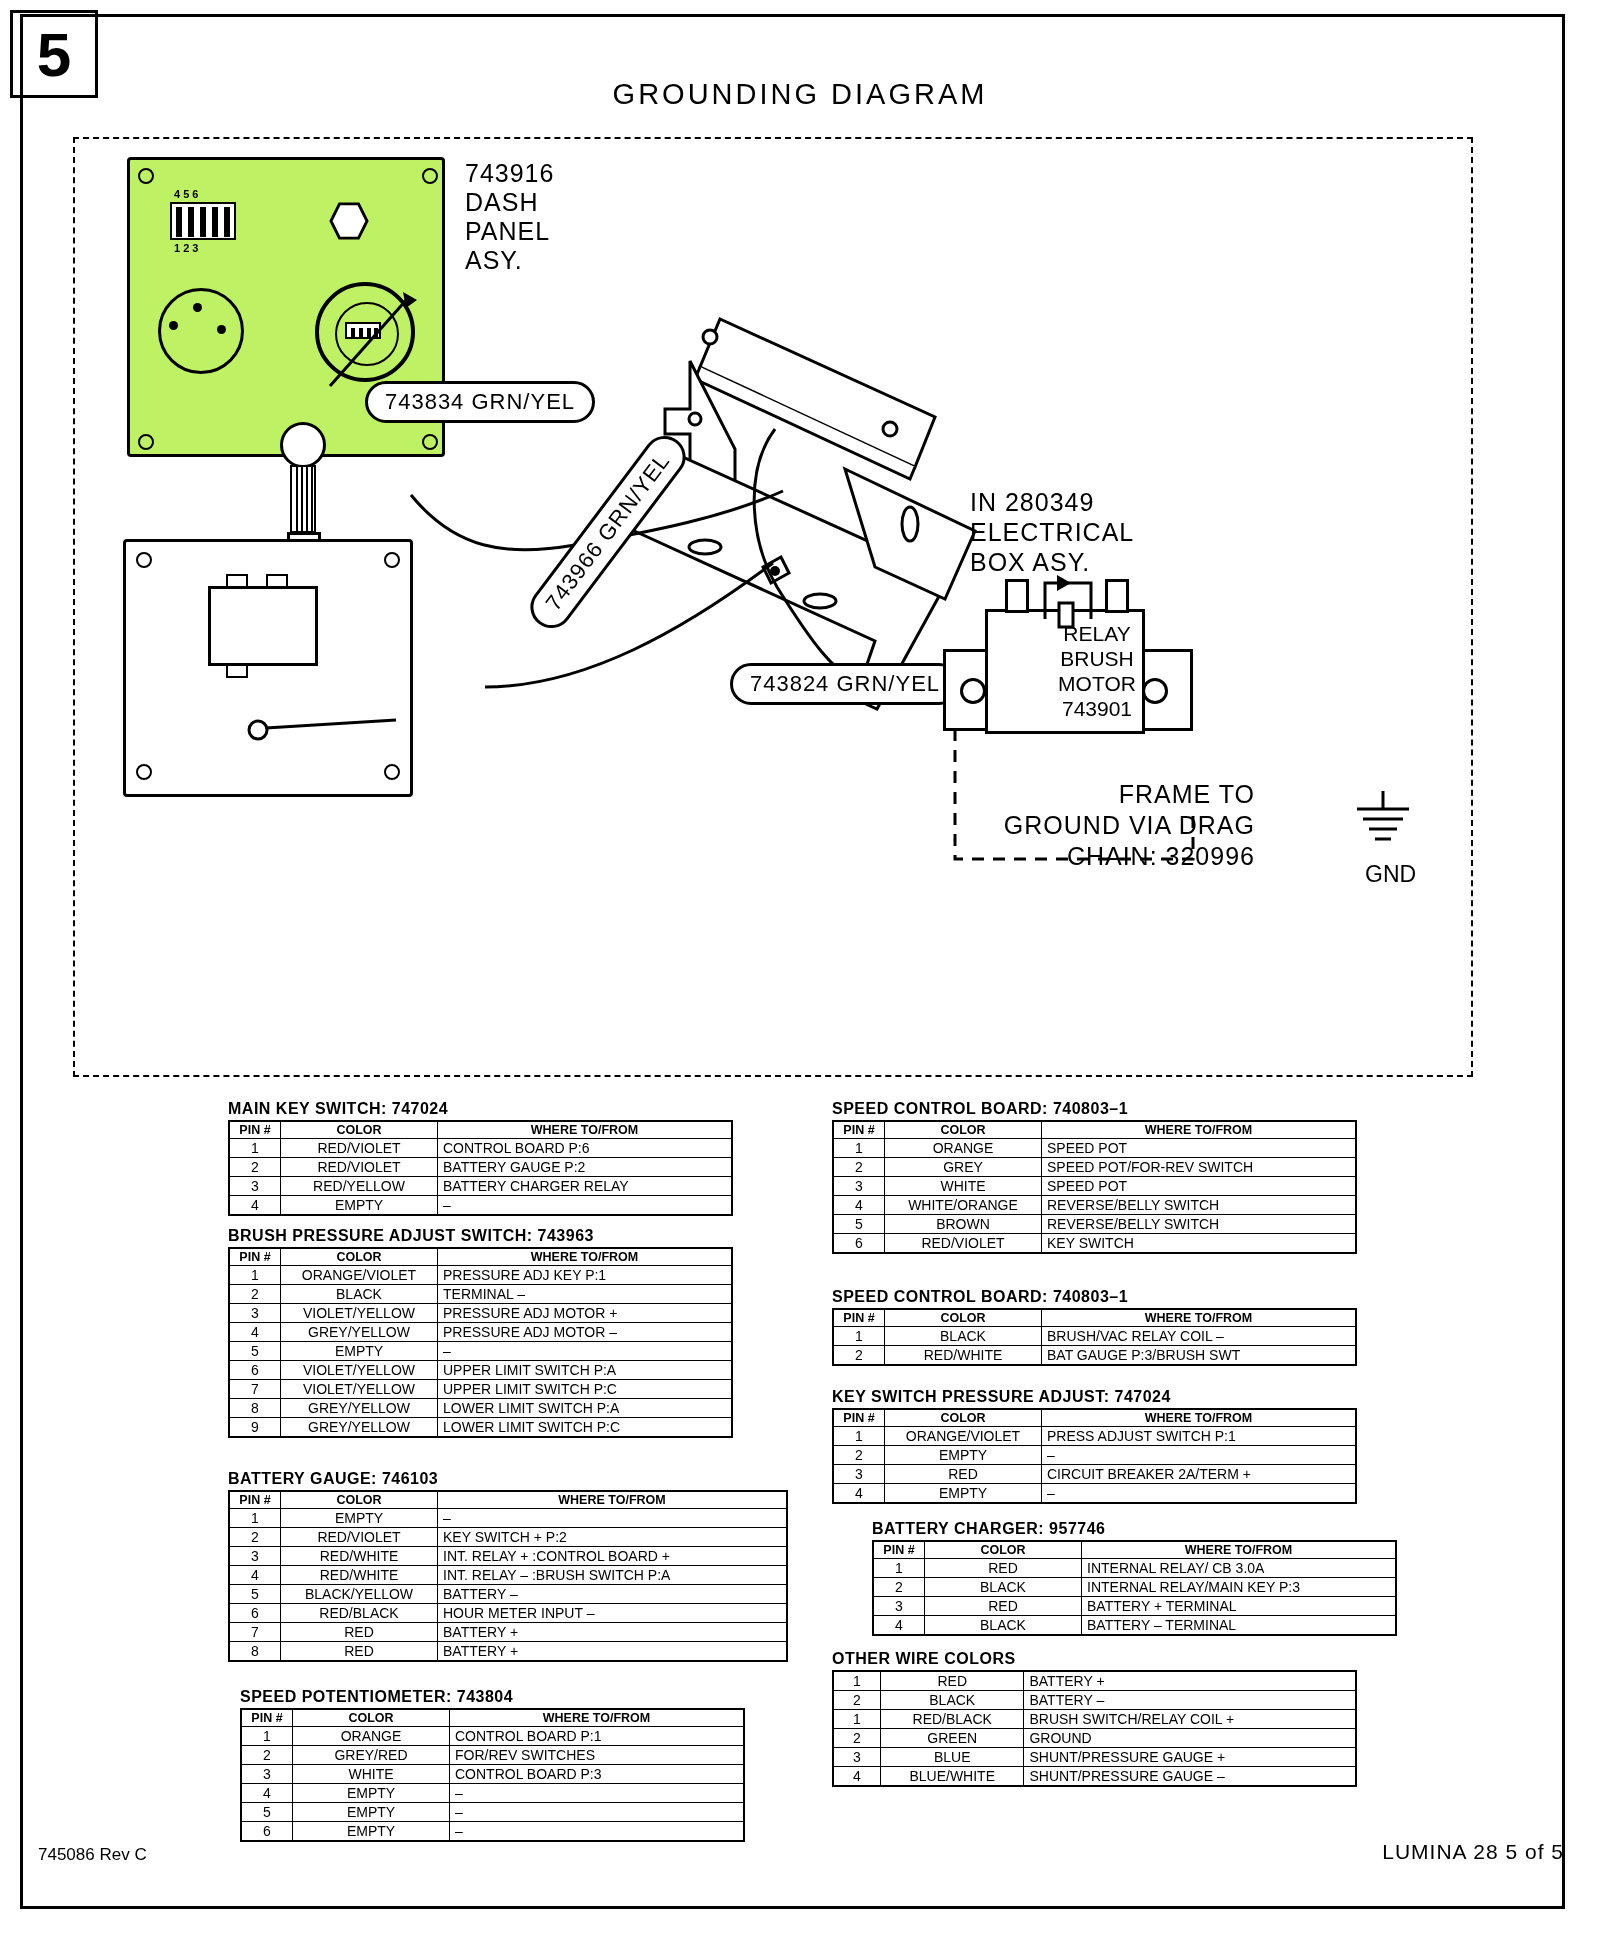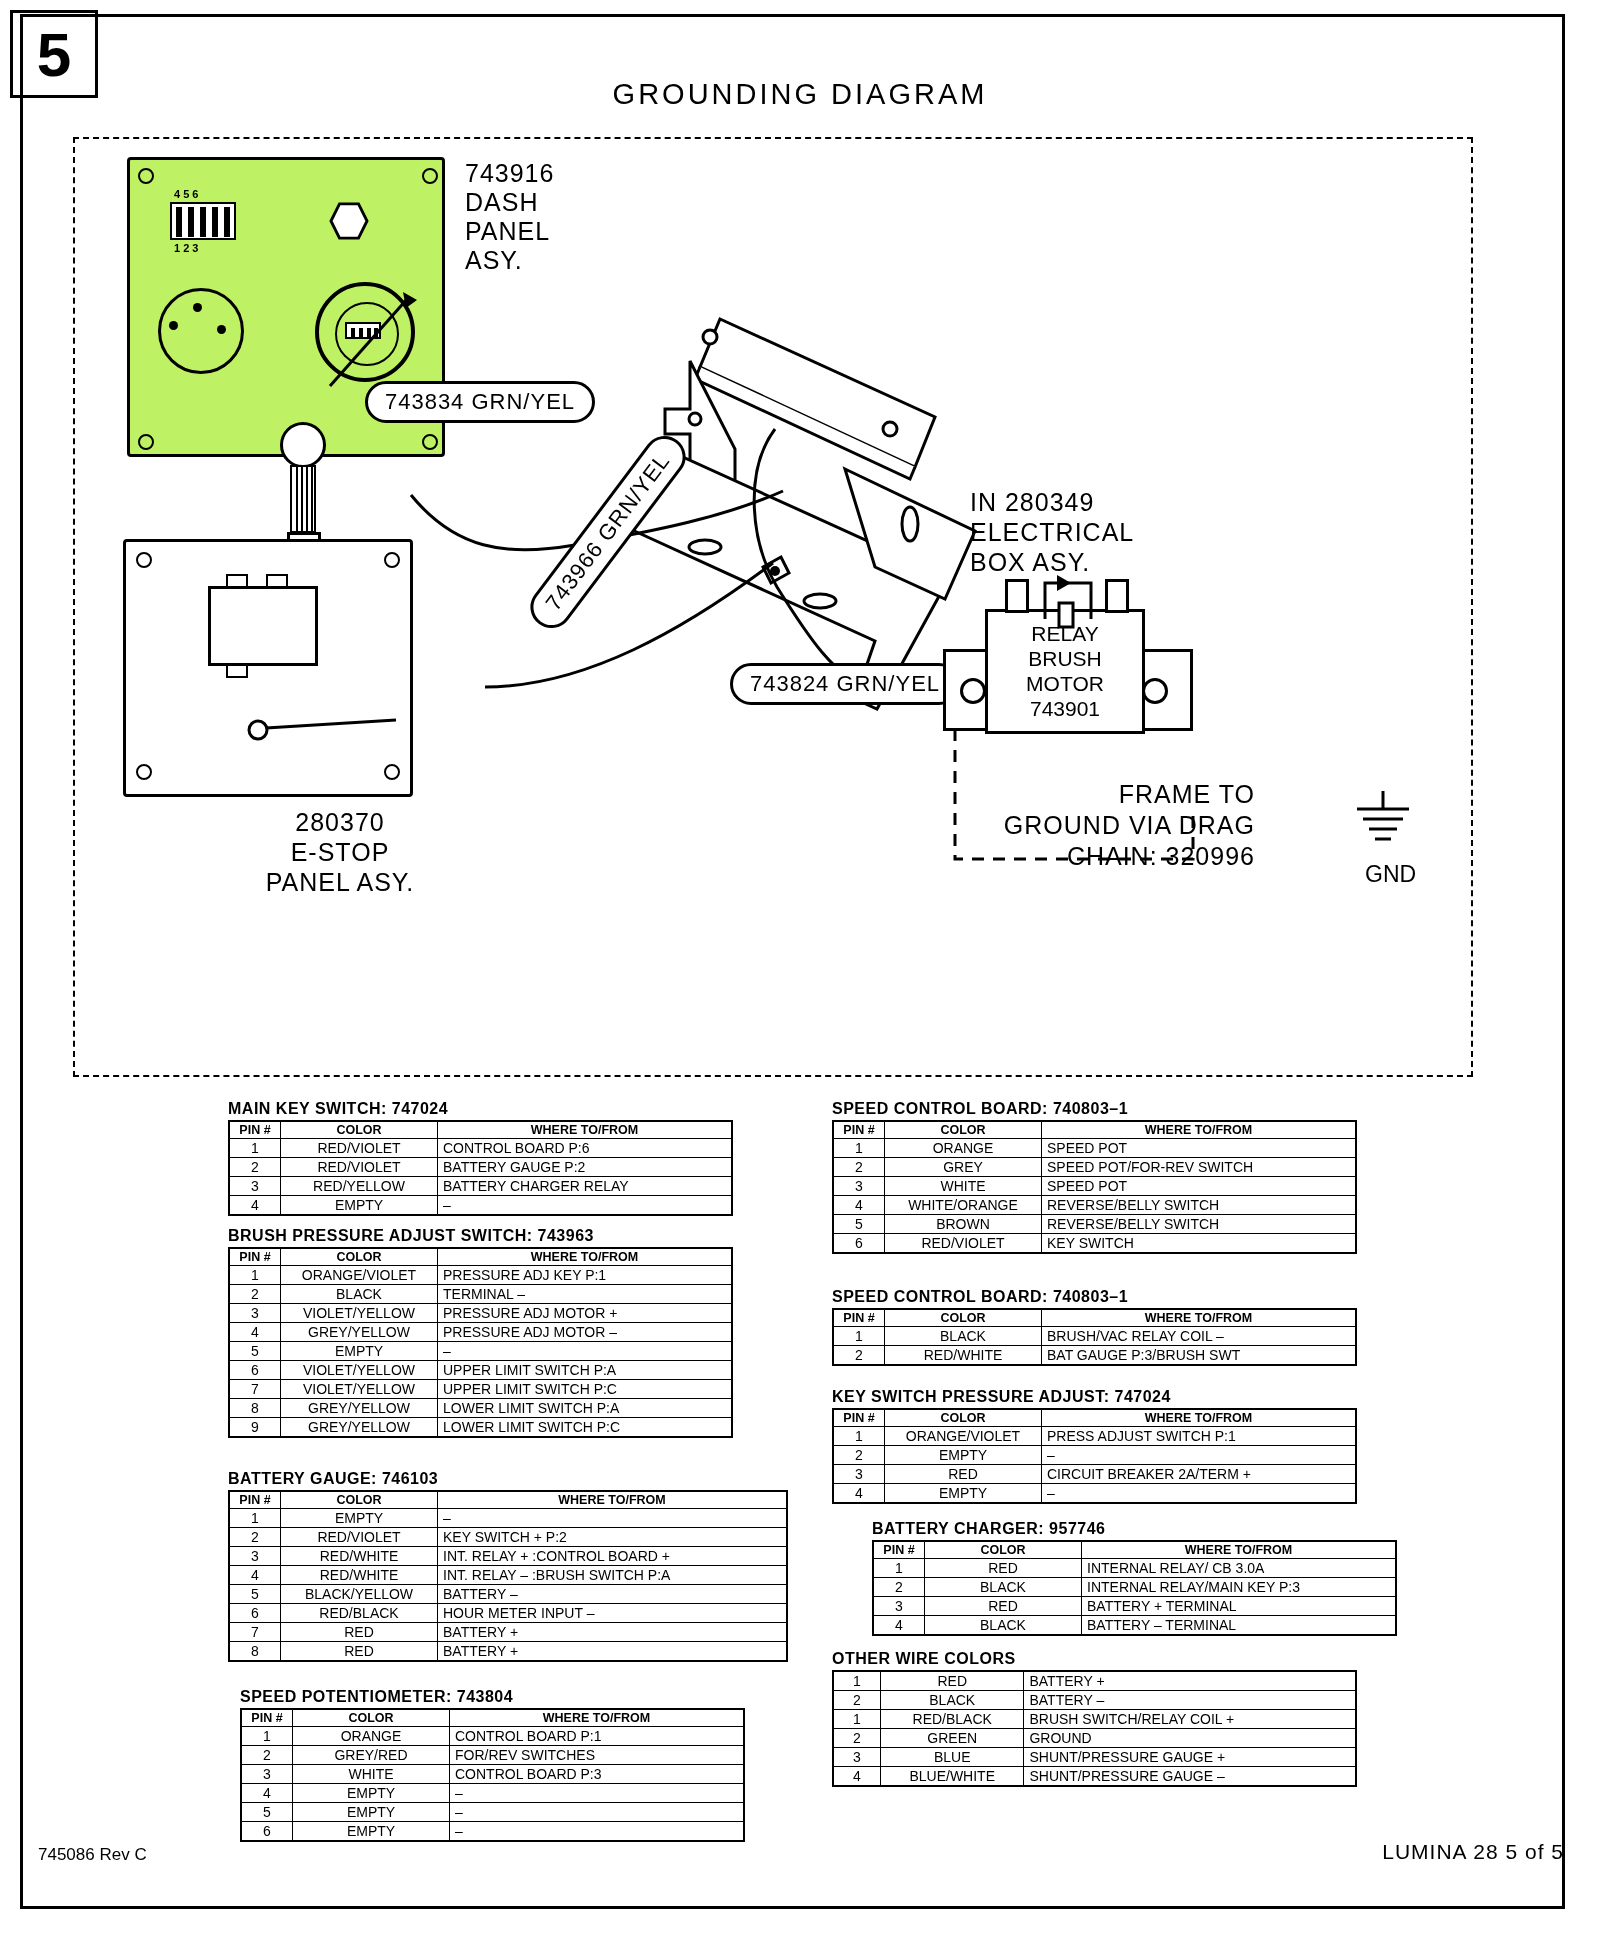--- a/index.html
+++ b/index.html
@@ -39,21 +39,21 @@
 
   
   .bracket-label{position:absolute;left:620px;top:60px;width:380px;text-align:center;font-size:25px;line-height:30px;letter-spacing:1px;}
 
   
   .ebox-label{position:absolute;left:895px;top:348px;font-size:25px;line-height:30px;letter-spacing:1px;}
 
   
   .relay-base{position:absolute;left:868px;top:510px;width:250px;height:82px;border:3px solid #000;box-sizing:border-box;background:#fff;}
   .relay-body{position:absolute;left:910px;top:470px;width:160px;height:125px;border:3px solid #000;box-sizing:border-box;background:#fff;}
-  .relay-text{position:absolute;left:915px;top:482px;width:150px;text-align:center;font-size:21px;line-height:25px;}
+  .relay-text{position:absolute;left:947px;top:482px;width:150px;text-align:center;font-size:21px;line-height:25px;}
   .term{position:absolute;width:24px;height:34px;border:3px solid #000;background:#fff;box-sizing:border-box;}
   .term-r{position:absolute;width:26px;height:26px;border:3px solid #000;border-radius:50%;box-sizing:border-box;background:#fff;}
 
   .frame-gnd-label{position:absolute;left:840px;top:640px;width:340px;text-align:right;font-size:25px;line-height:31px;letter-spacing:1px;}
   .gnd-lbl{position:absolute;left:1290px;top:722px;font-size:23px;}
 
   
   .wire-tag{position:absolute;border:3px solid #000;border-radius:22px;background:#fff;font-size:22px;
      display:flex;align-items:center;justify-content:center;letter-spacing:1px;padding:0 12px;box-sizing:border-box;}
 
@@ -150,25 +150,20 @@
       <div class="estop-box"></div>
       <div class="estop-tab" style="left:100px;top:32px;"></div>
       <div class="estop-tab" style="left:140px;top:32px;"></div>
       <div class="estop-tab" style="left:100px;top:122px;"></div>
       <svg style="position:absolute;left:120px;top:150px;width:160px;height:60px;">
         <circle cx="12" cy="38" r="9" fill="#fff" stroke="#000" stroke-width="3"></circle>
         <path d="M20,36 L150,28" stroke="#000" stroke-width="3" fill="none"></path>
       </svg>
     </div>
 
-    <div class="estop-label">
-      <div>280370</div>
-      <div>E-STOP</div>
-      <div>PANEL ASY.</div>
-    </div>
 
 
     <svg style="position:absolute;left:470px;top:160px;width:420px;height:420px;">
 
       <path d="M175,20 L390,118 L370,168 L155,68 Z" fill="#fff" stroke="#000" stroke-width="3"></path>
       <path d="M155,68 L150,80 L365,180 L370,168" fill="#fff" stroke="#000" stroke-width="3"></path>
 
       <path d="M145,62 L145,110 L120,110 L120,135 L145,135 L145,240 L190,262 L190,150 Z" fill="#fff" stroke="#000" stroke-width="3"></path>
 
       <path d="M85,230 L330,342 L310,400 L332,410 L420,250 L400,238 L380,268 L120,150 Z" fill="#fff" stroke="#000" stroke-width="3"></path>

